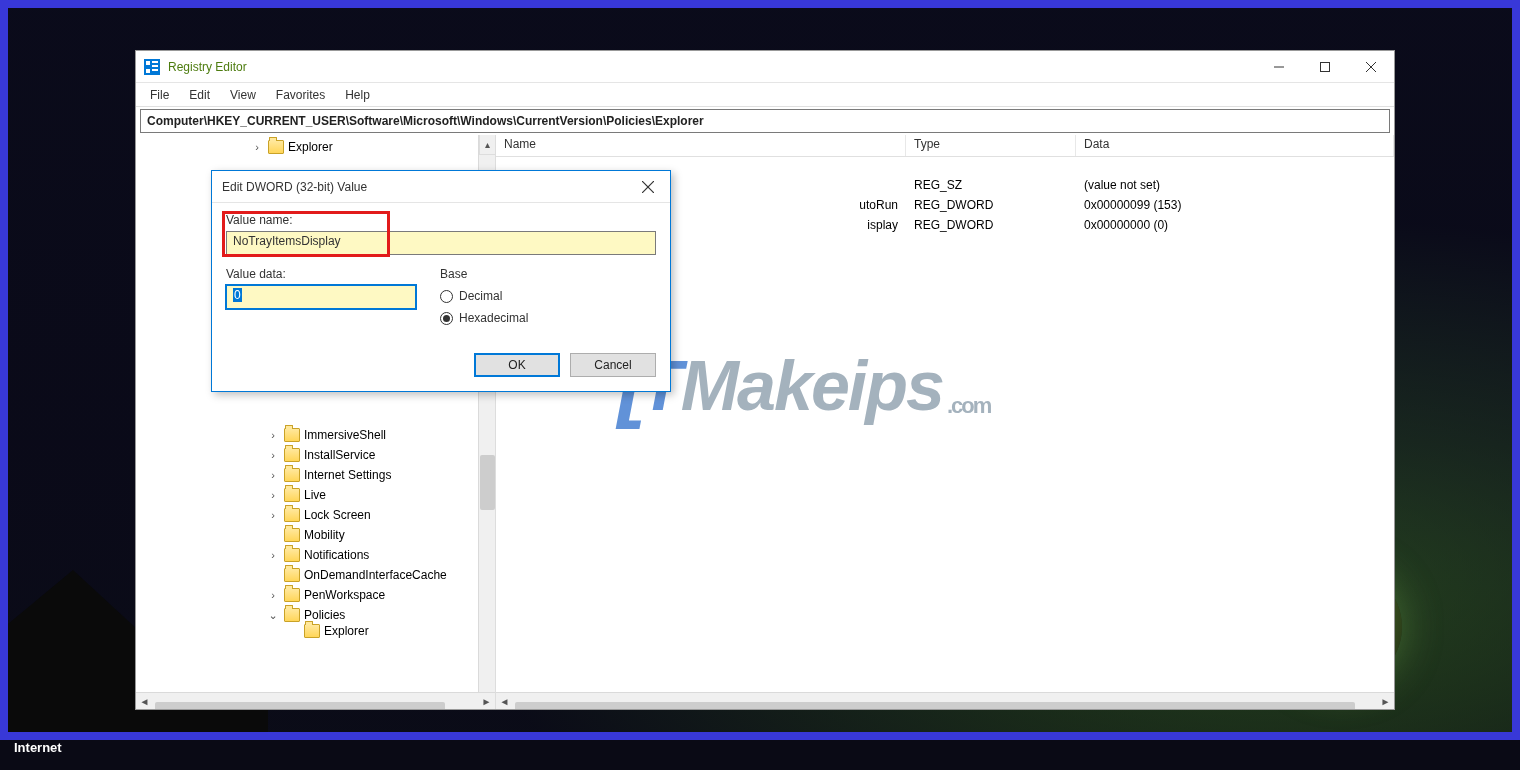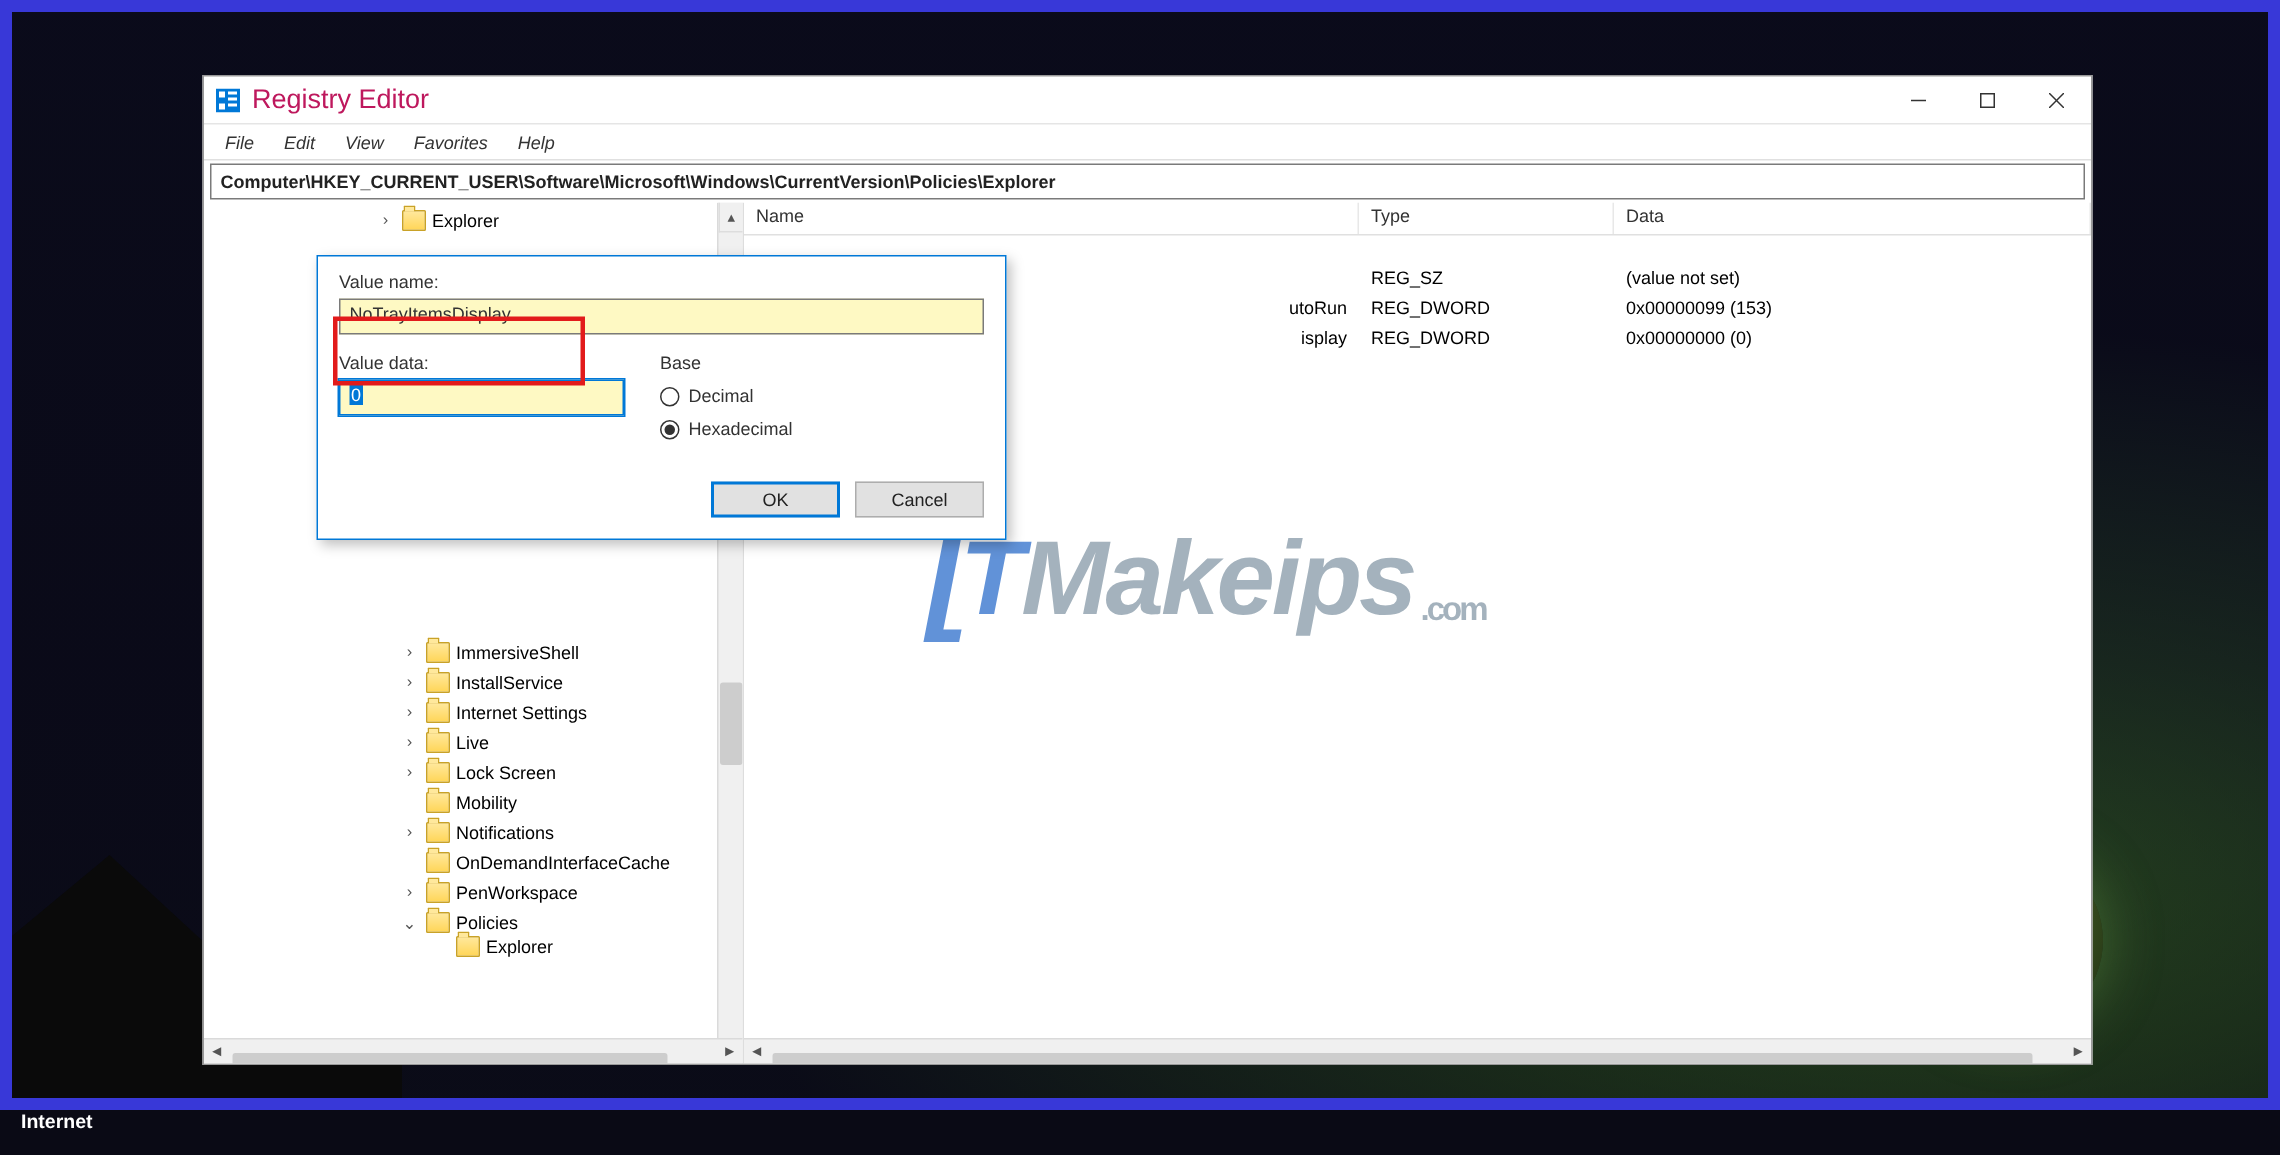--- a/index.html
+++ b/index.html
@@ -7,25 +7,25 @@
 
 .outer-border { border:8px solid #3838d8; width:1520px; height:740px; position:relative; background:#0a0a15; }
 .desktop-bg { position:absolute; inset:0; background:radial-gradient(ellipse at 85% 80%, rgba(80,150,60,0.35) 0%, rgba(10,10,25,0.9) 45%), linear-gradient(to bottom, #0e1428 0%, #0a0a15 60%, #101a0a 100%); }
 .mountain { position:absolute; bottom:0; left:0; width:260px; height:180px; background:#0a0a0a; clip-path:polygon(0 100%, 0 40%, 25% 10%, 55% 50%, 80% 30%, 100% 60%, 100% 100%); }
 .moon { position:absolute; bottom:45px; right:110px; width:120px; height:120px; border-radius:50%; background:radial-gradient(circle at 35% 35%, #6a8840 0%, #3a5020 55%, #1a2810 100%); box-shadow:0 0 40px rgba(120,180,80,0.4); }
 
 .window { position:absolute; top:42px; left:127px; width:1260px; height:660px; background:#fff; border:1px solid #999; display:flex; flex-direction:column; }
 
 .titlebar { height:32px; display:flex; align-items:center; padding:0 0 0 8px; border-bottom:1px solid #e5e5e5; position:relative; }
 .app-icon { width:16px; height:16px; margin-right:8px; }
-.titlebar-title { font-size:18px; color:#be185d; }
+.titlebar-title { font-size:12px; color:#4d7c0f; }
 .win-controls { position:absolute; right:0; top:0; height:32px; display:flex; }
 .win-btn { width:46px; height:32px; display:flex; align-items:center; justify-content:center; color:#333; cursor:pointer; }
 
-.menubar { height:24px; display:flex; align-items:center; padding:0 4px; border-bottom:1px solid #e0e0e0;font-style:italic; }
+.menubar { height:24px; display:flex; align-items:center; padding:0 4px; border-bottom:1px solid #e0e0e0; }
 .menu-item { padding:2px 10px; font-size:12px; color:#333; cursor:pointer; }
 
 .addressbar { height:24px; border:1px solid #7a7a7a; margin:2px 4px; padding:2px 6px; font-size:12px; color:#222; display:flex; align-items:center;font-weight:bold; }
 
 .content { flex:1; display:flex; overflow:hidden; }
 
 .tree-panel { width:360px; border-right:1px solid #ddd; position:relative; display:flex; flex-direction:column; }
 .tree-scroll { flex:1; overflow:hidden; }
 .tree-header { position:absolute; top:0; right:0; width:16px; height:20px; display:flex; align-items:center; justify-content:center; font-size:10px; color:#555; background:#f0f0f0; border-left:1px solid #ddd; border-bottom:1px solid #ddd; }
 .tree { padding:2px 0; font-size:12px; }
@@ -262,20 +262,29 @@
           <div class="track">
               <div class="thumb" style="left:2px; width:840px;"></div>
             </div>
           <div class="arrow">►</div>
         </div>
       </div>
     </div>
   </div>
 
   <div class="dialog">
+    <div class="dlg-title">
+      <span>Edit DWORD (32-bit) Value</span>
+      <div class="dlg-close">
+          <svg width="12" height="12">
+            <line x1="0" y1="0" x2="12" y2="12" stroke="#333" stroke-width="1.2"></line>
+            <line x1="12" y1="0" x2="0" y2="12" stroke="#333" stroke-width="1.2"></line>
+          </svg>
+        </div>
+    </div>
     <div class="dlg-body">
       <label class="dlg-label">Value name:</label>
       <div class="dlg-input"><span>NoTrayItemsDisplay</span></div>
 
       <div class="dlg-row">
         <div class="dlg-col-left">
           <label class="dlg-label">Value data:</label>
           <div class="dlg-input small focus"><span class="sel">0</span></div>
         </div>
         <div class="dlg-col-right">

